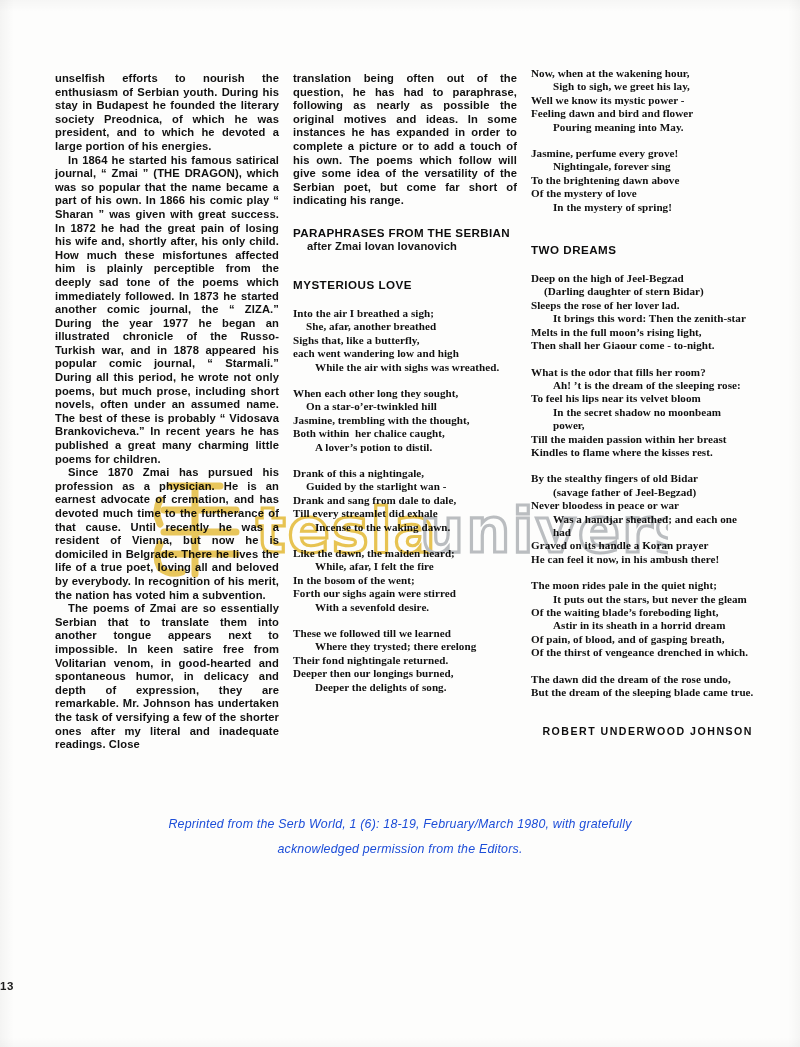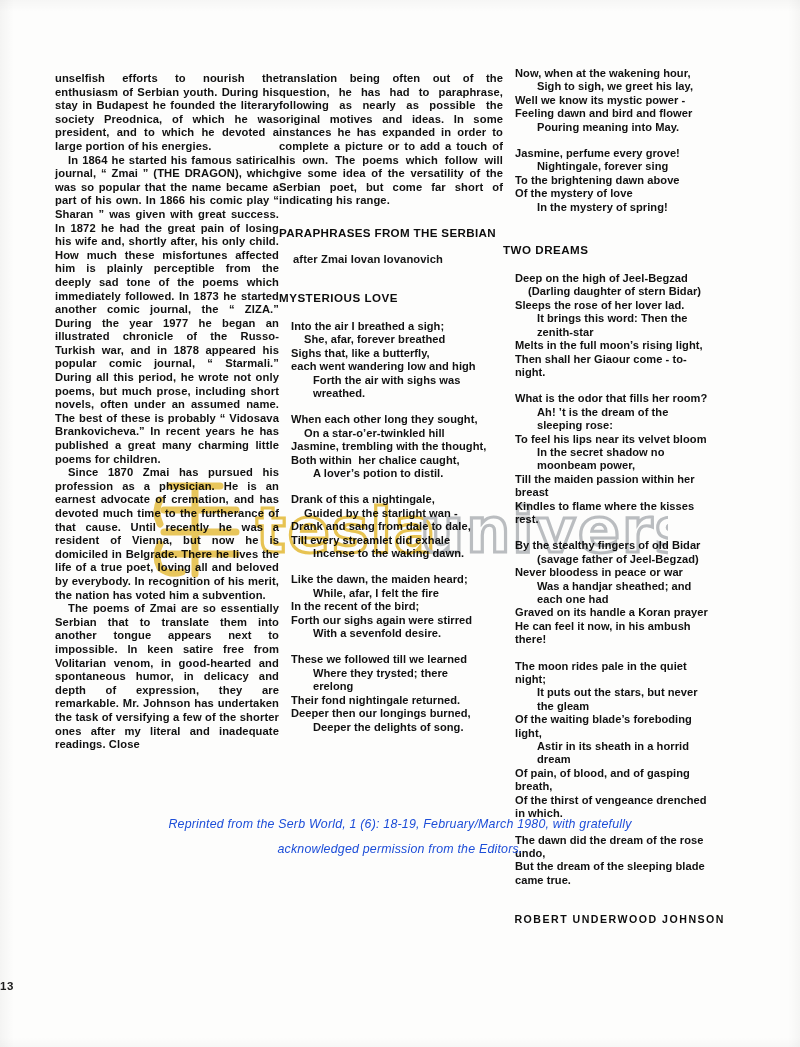--- a/index.html
+++ b/index.html
@@ -31,20 +31,21 @@
     pointer-events: none;
   }
 
   
   .columns {
     position: absolute;
     top: 72px;
     left: 55px;
     width: 700px;
     display: flex;
+    gap: 14px;
   }
   .col { width: 224px; }
   .col-3 { width: 224px; }
 
   
   .prose p {
     margin: 0;
     font-size: 11.2px;
     line-height: 13.6px;
     text-align: justify;
@@ -59,32 +60,32 @@
   .section-head {
     font-size: 11.6px;
     font-weight: 700;
     letter-spacing: 0.35px;
     margin: 18px 0 0 0;
     color: #0d0d0d;
   }
   .section-sub {
     font-size: 11.2px;
     font-weight: 600;
-    margin: 14px 0 0 14px;
+    margin: 1px 0 0 14px;
     letter-spacing: 0.1px;
   }
 
   .poem-title {
     font-size: 11.6px;
     font-weight: 700;
     letter-spacing: 0.5px;
     margin: 0 0 16px 0;
     color: #0d0d0d;
   }
-  .poem { margin: 12px; }
+  .poem { margin: 0; font-family: Liberation Serif, serif; }
   .stanza { margin: 0 0 13px 0; }
   .stanza .line {
     font-size: 11.1px;
     line-height: 13.4px;
     font-weight: 600;
     white-space: pre-wrap;
     letter-spacing: 0.05px;
     color: #111;
   }
   .stanza .line.in1 { padding-left: 13px; }
@@ -177,43 +178,43 @@
 
       <div class="section-head">PARAPHRASES FROM THE SERBIAN</div>
       <div class="section-sub">after Zmai Iovan Iovanovich</div>
 
       <div style="height:26px"></div>
 
       <div class="poem-title">MYSTERIOUS LOVE</div>
       <div class="poem">
           <div class="stanza">
             <div class="line">Into the air I breathed a sigh;</div>
-            <div class="line in1">She, afar, forever breathed</div>
+            <div class="line in1">She, afar, another breathed</div>
             <div class="line">Sighs that, like a butterfly,</div>
             <div class="line">each went wandering low and high</div>
-            <div class="line in2">Forth the air with sighs was wreathed.</div>
+            <div class="line in2">While the air with sighs was wreathed.</div>
           </div>
           <div class="stanza">
             <div class="line">When each other long they sought,</div>
             <div class="line in1">On a star-o’er-twinkled hill</div>
             <div class="line">Jasmine, trembling with the thought,</div>
             <div class="line">Both within  her chalice caught,</div>
             <div class="line in2">A lover’s potion to distil.</div>
           </div>
           <div class="stanza">
             <div class="line">Drank of this a nightingale,</div>
             <div class="line in1">Guided by the starlight wan -</div>
             <div class="line">Drank and sang from dale to dale,</div>
             <div class="line">Till every streamlet did exhale</div>
             <div class="line in2">Incense to the waking dawn.</div>
           </div>
           <div class="stanza">
             <div class="line">Like the dawn, the maiden heard;</div>
             <div class="line in2">While, afar, I felt the fire</div>
-            <div class="line">In the recent of the bird;</div>
+            <div class="line">In the bosom of the went;</div>
             <div class="line">Forth our sighs again were stirred</div>
             <div class="line in2">With a sevenfold desire.</div>
           </div>
           <div class="stanza">
             <div class="line">These we followed till we learned</div>
             <div class="line in2">Where they trysted; there erelong</div>
             <div class="line">Their fond nightingale returned.</div>
             <div class="line">Deeper then our longings burned,</div>
             <div class="line in2">Deeper the delights of song.</div>
           </div>

